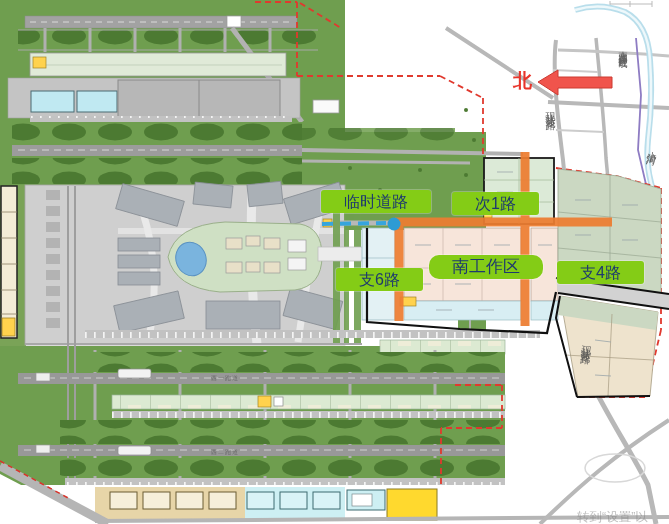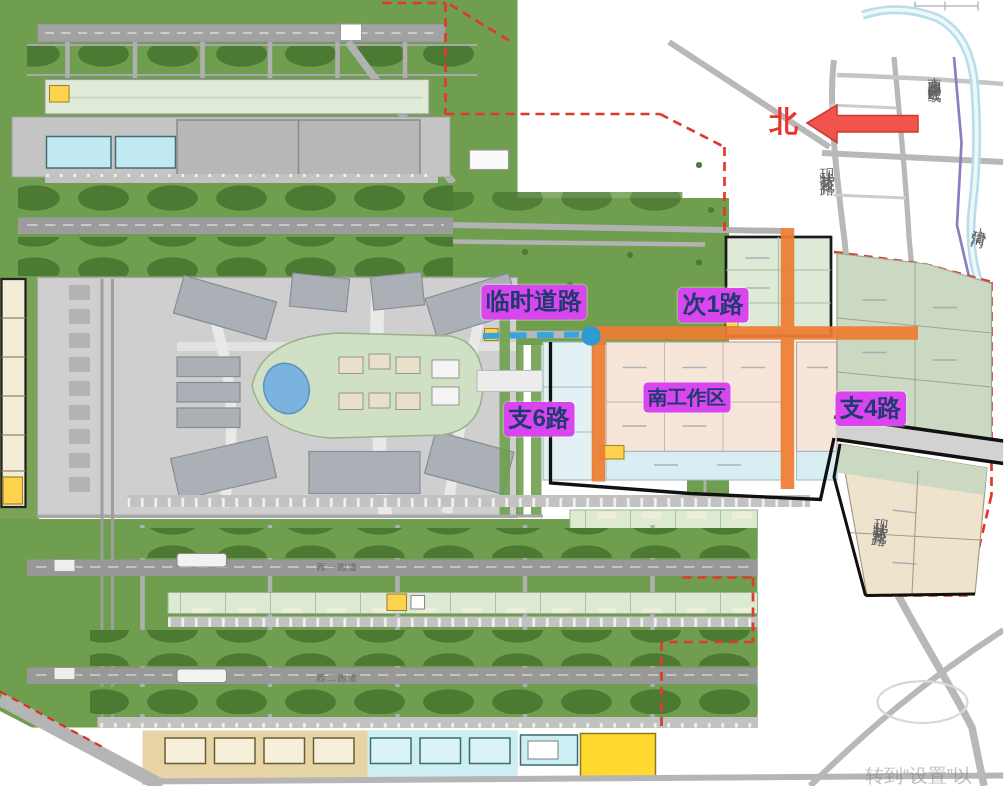--- a/index.html
+++ b/index.html
@@ -2,25 +2,25 @@
 <html><head>
 <meta charset="utf-8">
 <style>
   html,body{margin:0;padding:0;background:#ffffff;}
   #stage{
     position:relative;width:669px;height:524px;overflow:hidden;background:#ffffff;
     font-family:"Liberation Sans","DejaVu Sans",sans-serif;
   }
   #stage svg{position:absolute;left:0;top:0;}
   .pill{
-    position:absolute;background:#d946ef;color:#1e3a6e;font-weight:700;
-    font-size:16px;line-height:1.2;padding:2px 3px;border-radius:3px;
+    position:absolute;background:#84cc16;color:#1e3a6e;font-weight:400;
+    font-size:16px;line-height:1.2;padding:2px 23px;border-radius:3px;
     white-space:nowrap;box-shadow:0 0 0 1px rgba(255,255,255,.25);
   }
-  .pill.big{font-size:13px;}
+  .pill.big{font-size:17px;border-radius:10px;}
   .vlabel{
     position:absolute;writing-mode:vertical-rl;text-orientation:upright;
     color:#4d4d4d;font-size:10px;letter-spacing:2px;opacity:.88;white-space:nowrap;
   }
   .vlabel.small{font-size:9px;letter-spacing:1px;}
   .north-label{
     position:absolute;left:513px;top:68px;color:#e8352b;font-size:19px;font-weight:700;
   }
   .runway-label{
     position:absolute;color:#5a5a5a;font-size:6px;letter-spacing:1px;width:60px;text-align:center;opacity:.8;

